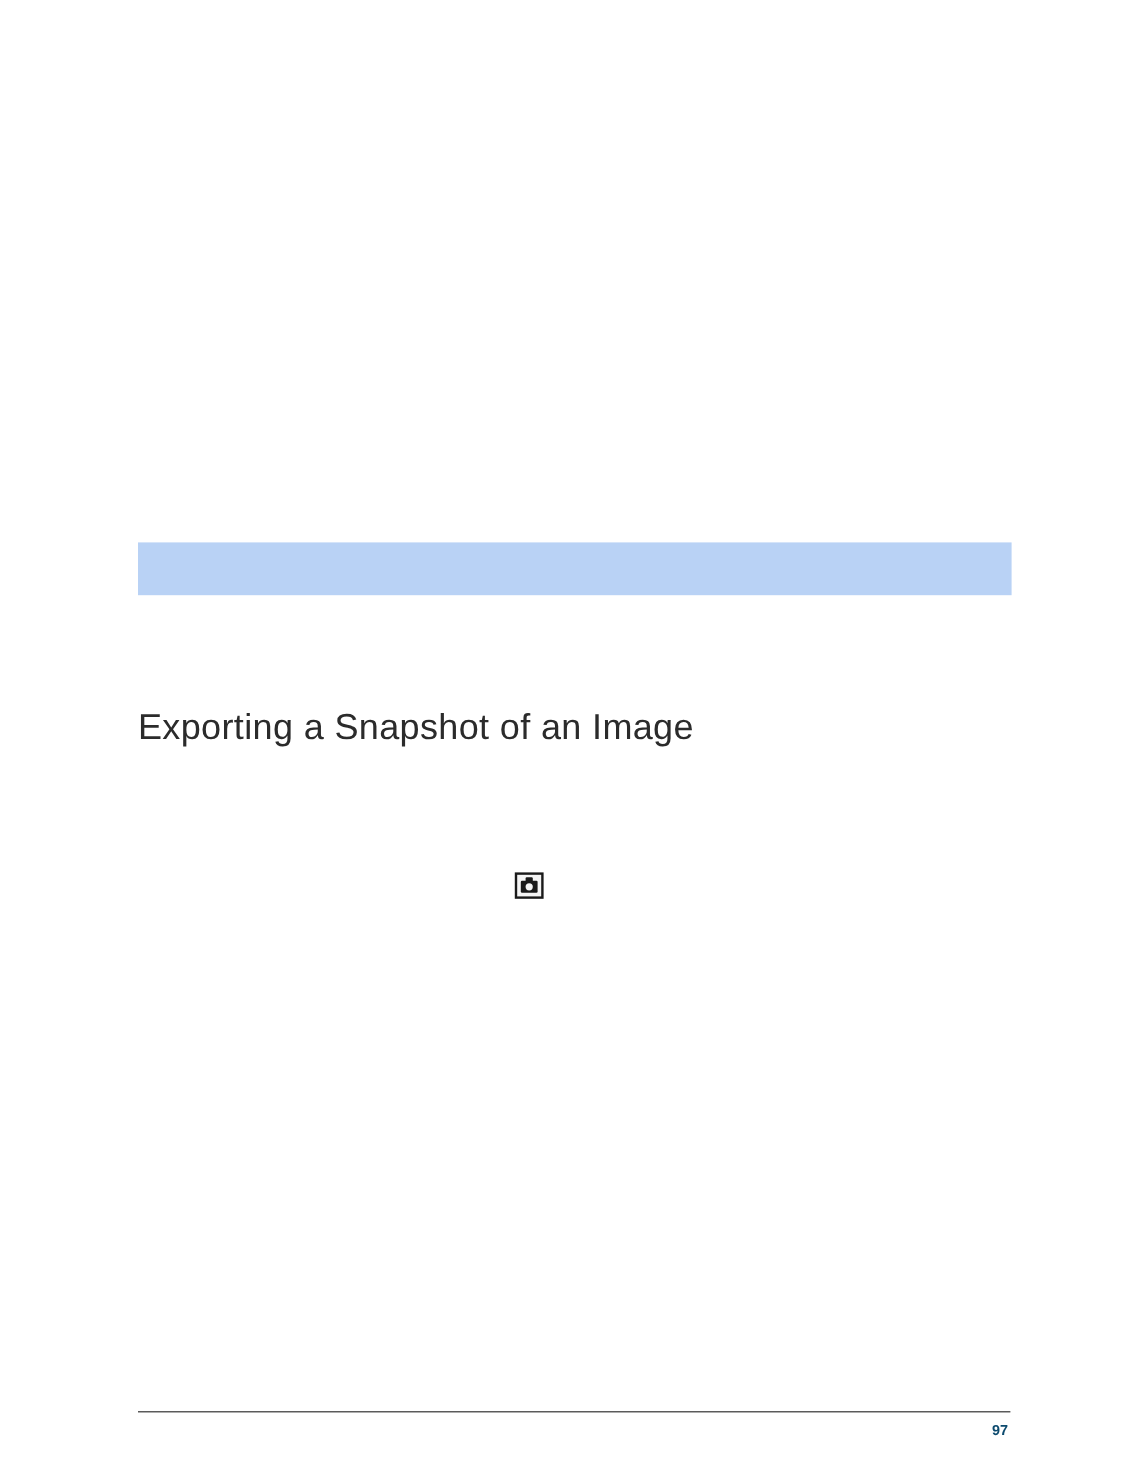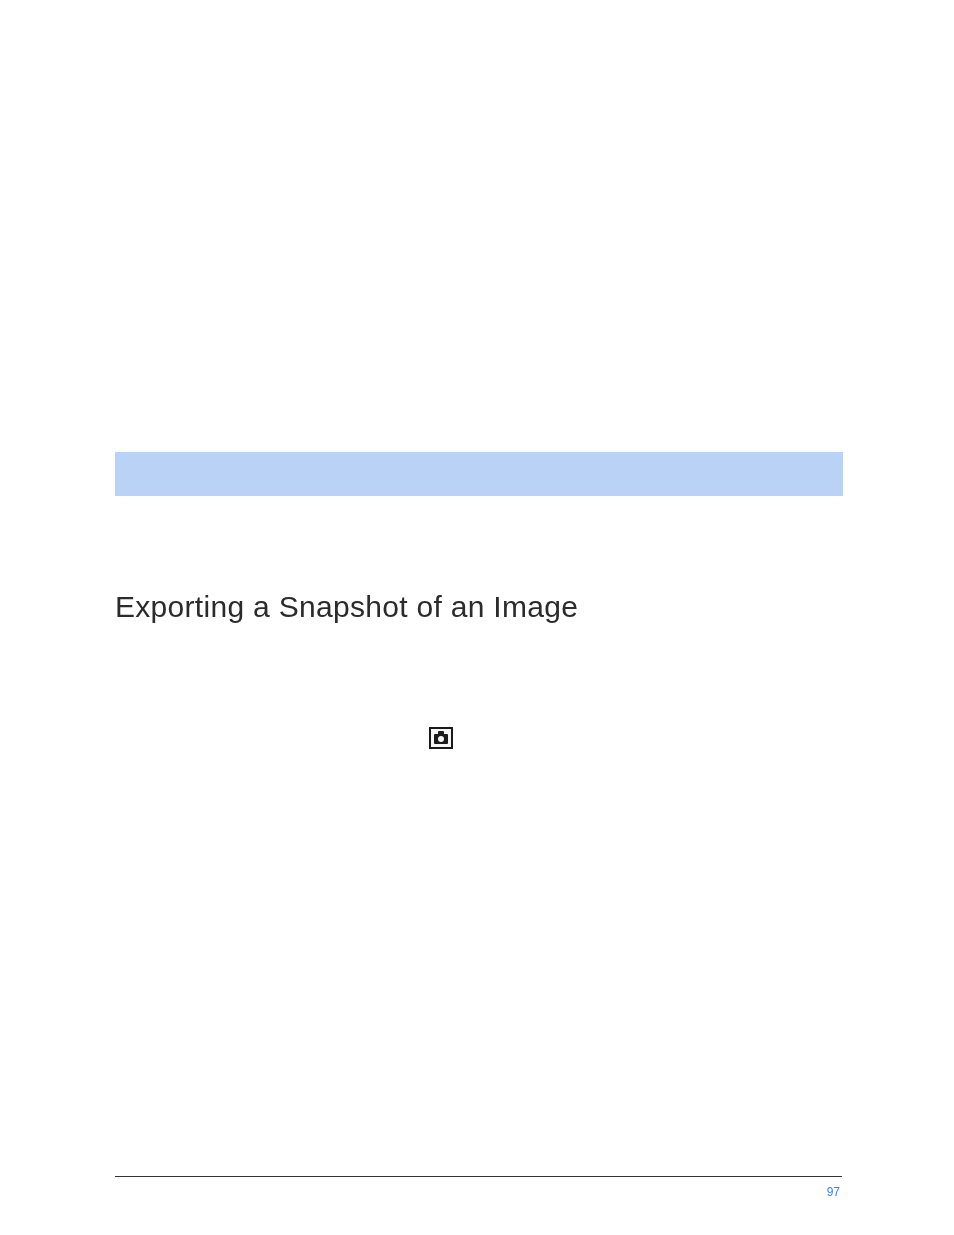--- a/index.html
+++ b/index.html
@@ -96,22 +96,22 @@
       left: 115px;
       width: 727px;
       height: 1px;
       background: #333;
     }
     .page-number {
       position: absolute;
       bottom: 36px;
       right: 114px;
       font-size: 12px;
-      font-weight: normal;
-      color: #3b82f6;
+      font-weight: bold;
+      color: #0c4a6e;
     }
   </style>
 </head>
 <body>
 
 <div class="page">
 
   <div class="blue-bar"></div>
 
   <h2 class="section-heading">Exporting a Snapshot of an Image</h2>

